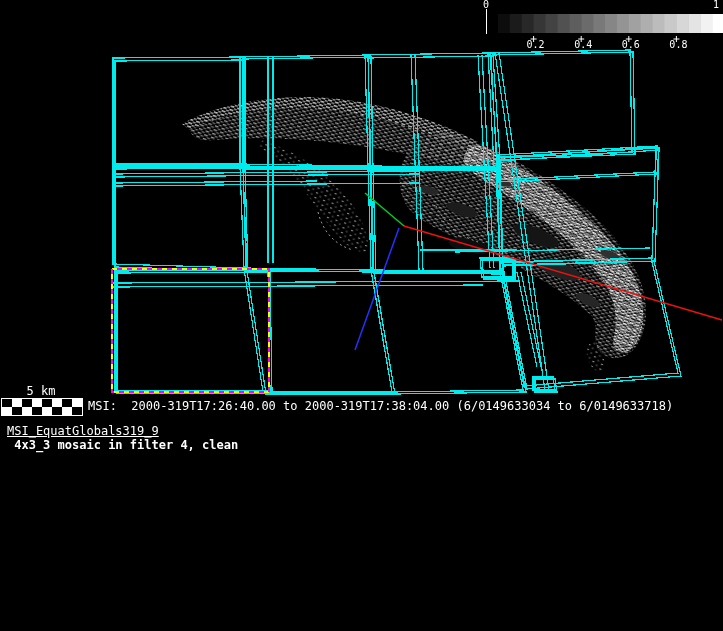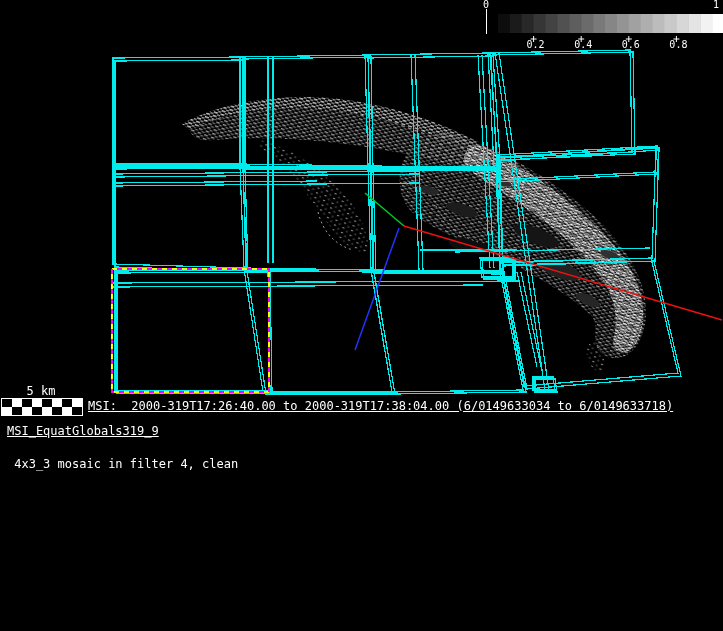--- a/index.html
+++ b/index.html
@@ -2,23 +2,23 @@
 <html><head>
 <meta charset="utf-8">
 <style>
   html,body{margin:0;padding:0;background:#000;}
   .canvas{position:relative;width:723px;height:631px;background:#000;overflow:hidden;
           font-family:"DejaVu Sans Mono","Liberation Mono",monospace;color:#fff;}
   svg#scene{position:absolute;left:0;top:0;}
   .txt{position:absolute;font-size:12px;line-height:12px;white-space:pre;color:#fff;}
   .cbl{position:absolute;font-size:10px;line-height:11px;width:14px;text-align:center;color:#fff;}
   #scale-label{left:1px;top:385px;width:80px;text-align:center;}
-  #status-line{left:88px;top:400px;text-decoration:underline;}
+  #status-line{left:88px;top:400px;}
   #caption-1{left:7px;top:425px;text-decoration:underline;}
-  #caption-2{left:7px;top:458px;}
+  #caption-2{left:7px;top:439px;font-weight:bold;}
   #scalebar{position:absolute;left:1px;top:398px;width:80px;height:16px;border:1px solid #fff;
             display:grid;grid-template-columns:repeat(8,1fr);grid-template-rows:repeat(2,1fr);}
   #scalebar div{width:100%;height:100%;}
 </style>
 </head>
 <body>
 
 <div class="canvas">
 
   <svg id="scene" width="723" height="631" viewBox="0 0 723 631">

